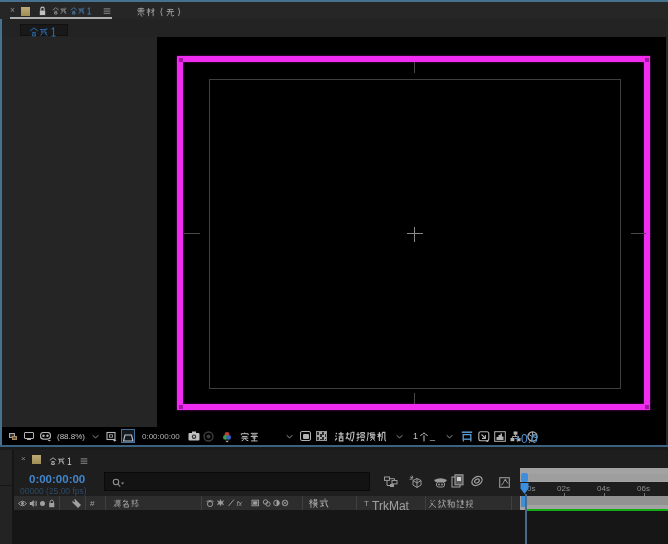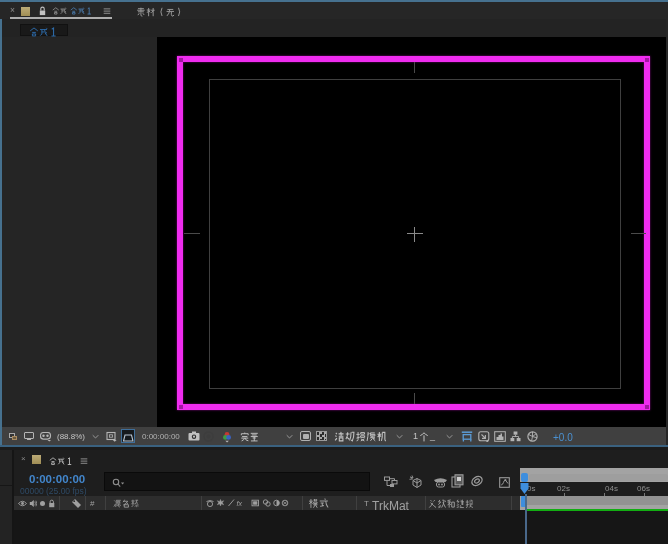--- a/index.html
+++ b/index.html
@@ -154,21 +154,21 @@
     <div class="abs" style="left:644.5px;top:57.5px;width:4px;height:4px;background:#a217a2;"></div>
     <div class="abs" style="left:178.5px;top:404.5px;width:4px;height:4px;background:#a217a2;"></div>
     <div class="abs" style="left:644.5px;top:404.5px;width:4px;height:4px;background:#a217a2;"></div>
     <div class="abs" style="left:184px;top:233px;width:16px;height:1px;background:#4a4a4a;"></div>
     <div class="abs" style="left:631px;top:233px;width:15px;height:1px;background:#4a4a4a;"></div>
     <div class="abs" style="left:414px;top:62px;width:1px;height:11px;background:#4a4a4a;"></div>
     <div class="abs" style="left:414px;top:393px;width:1px;height:11px;background:#4a4a4a;"></div>
     <div class="abs" style="left:407px;top:233px;width:16px;height:1px;background:#8a8a8a;"></div>
     <div class="abs" style="left:414px;top:227px;width:1px;height:15px;background:#8a8a8a;"></div>
 
-    <div class="abs" style="left:2px;top:427px;width:664px;height:18px;background:#404040;text-decoration:underline;" id="vtoolbar">
+    <div class="abs" style="left:2px;top:427px;width:664px;height:18px;background:#000000;text-decoration:underline;" id="vtoolbar">
       <div class="abs" style="left:7px;top:6px;width:6px;height:5px;border:1px solid #aaa;background:#333;"></div>
       <div class="abs" style="left:10px;top:9px;width:5px;height:4px;border:1px solid #a88a60;background:#6a5a40;"></div>
       <div class="abs" style="left:22px;top:5px;width:10px;height:7px;border:1px solid #b5b5b5;border-radius:1px;"></div>
       <div class="abs" style="left:25px;top:12px;width:4px;height:1px;background:#b5b5b5;"></div>
       <svg class="abs" style="left:38px;top:5px;" width="12" height="10" viewBox="0 0 12 10">
         <rect x="0.5" y="0.5" width="10" height="6.6" rx="3" fill="none" stroke="#b5b5b5" stroke-width="1.1"></rect>
         <circle cx="3.5" cy="3.8" r="1.2" fill="#b5b5b5"></circle>
         <circle cx="7.5" cy="3.8" r="1.2" fill="#b5b5b5"></circle>
         <path d="M7.5 8 l3.6 0 l-1.8 1.6 z" fill="#b5b5b5"></path>
       </svg>
@@ -249,21 +249,21 @@
       <svg class="abs" style="left:508px;top:4px;" width="11" height="11" viewBox="0 0 11 11">
         <rect x="3.6" y="0.5" width="3.8" height="3.2" fill="#b3b3b3"></rect>
         <rect x="0.5" y="7" width="3.8" height="3.2" fill="#b3b3b3"></rect>
         <rect x="6.7" y="7" width="3.8" height="3.2" fill="#b3b3b3"></rect>
         <path d="M5.5 3.7 V5.5 M2.4 7 V5.5 H8.6 V7" stroke="#b3b3b3" fill="none" stroke-width="0.9"></path>
       </svg>
       <svg class="abs" style="left:525px;top:4px;" width="11" height="11" viewBox="0 0 11 11">
         <circle cx="5.5" cy="5.5" r="4.6" fill="none" stroke="#b3b3b3" stroke-width="1.2"></circle>
         <path d="M5.5 0.9 L5.5 5.5 L9.2 2.7 M5.5 5.5 L1.8 3.6 M5.5 5.5 L4.6 9.8 M5.5 5.5 L10 6.8" stroke="#b3b3b3" stroke-width="0.9" fill="none"></path>
       </svg>
-      <span class="abs" style="left:551px;top:5px;color:#4a90d0;font-size:10px;">+0.0</span>
+      <span class="abs" style="left:512px;top:5px;color:#4a90d0;font-size:12px;">+0.0</span>
     </div>
   </div>
   <div class="abs" style="left:0;top:447px;width:668px;height:3px;background:#1b1b1b;"></div>
 
   <div class="abs" style="left:0;top:450px;width:668px;height:94px;background:#1e1e1e;" id="timeline">
     <div class="abs" style="left:0;top:0;width:12px;height:94px;background:#232323;"></div>
     <div class="abs" style="left:0;top:35px;width:12px;height:1px;background:#161616;"></div>
     <div class="abs" style="left:12px;top:0;width:2px;height:94px;background:#151515;"></div>
 
     <div class="abs" style="left:14px;top:0;width:654px;height:18px;background:#1e1e1e;">
@@ -322,21 +322,21 @@
         <rect x="5.5" y="2.2" width="1.8" height="1.8" fill="#9a9a9a"></rect>
       </svg>
     </div>
 
     <div class="abs" style="left:520px;top:18px;width:148px;height:76px;background:#a3a3a3;">
       <div class="abs" style="left:9px;top:6px;width:139px;height:7px;background:#9e9e9e;border-radius:3px;"></div>
       <div class="abs" style="left:1px;top:5px;width:7px;height:9px;background:#3e8ede;border-radius:2px;"></div>
       <div class="abs" style="left:0;top:14px;width:148px;height:14px;background:#1d1d1d;color:#8f8f8f;font-size:8px;">
         <span class="abs" style="left:7px;top:2px;">0s</span>
         <span class="abs" style="left:37px;top:2px;">02s</span>
-        <span class="abs" style="left:77px;top:2px;margin-left:8px;">04s</span>
+        <span class="abs" style="left:77px;top:2px;">04s</span>
         <span class="abs" style="left:117px;top:2px;">06s</span>
         <div class="abs" style="left:44px;top:11px;width:1px;height:3px;background:#777;"></div>
         <div class="abs" style="left:84px;top:11px;width:1px;height:3px;background:#777;"></div>
         <div class="abs" style="left:124px;top:11px;width:1px;height:3px;background:#777;"></div>
       </div>
       <div class="abs" style="left:6px;top:28px;width:142px;height:9px;background:#929292;"></div>
 
     </div>
 
     <div class="abs" style="left:14px;top:46px;width:506px;height:14px;background:#2d2d2d;" id="hdr">

